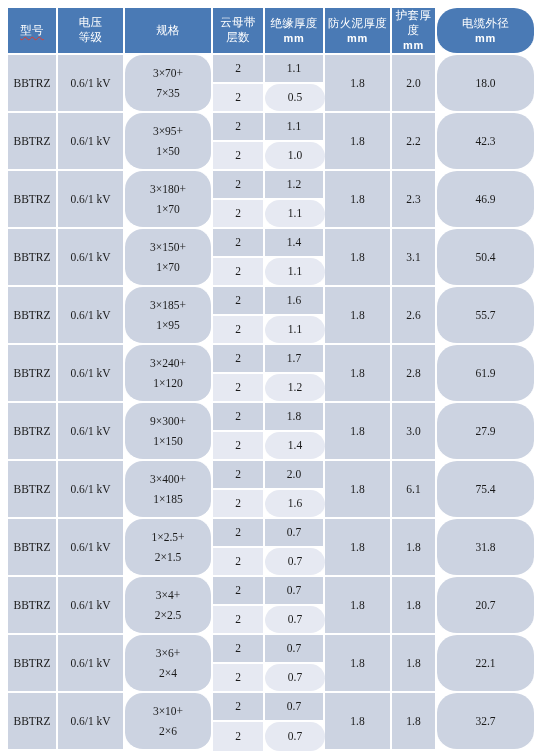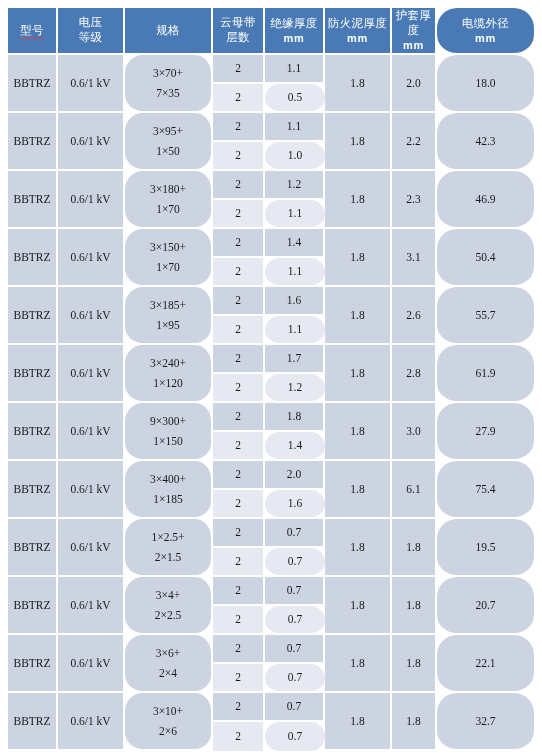--- a/index.html
+++ b/index.html
@@ -263,21 +263,21 @@
           <td class="merged" rowspan="2">BBTRZ</td>
           <td class="merged" rowspan="2">0.6/1 kV</td>
           <td class="merged spec-cell" rowspan="2">
             <span class="spec-line">1×2.5+</span>
             <span class="spec-line">2×1.5</span>
           </td>
           <td>2</td>
           <td>0.7</td>
           <td class="merged" rowspan="2">1.8</td>
           <td class="merged" rowspan="2">1.8</td>
-          <td class="merged" rowspan="2">19.5</td>
+          <td class="merged" rowspan="2">31.8</td>
         </tr>
         <tr>
           <td class="sub-light">2</td>
           <td class="sub-light">0.7</td>
         </tr>
         <tr>
           <td class="merged" rowspan="2">BBTRZ</td>
           <td class="merged" rowspan="2">0.6/1 kV</td>
           <td class="merged spec-cell" rowspan="2">
             <span class="spec-line">3×4+</span>

